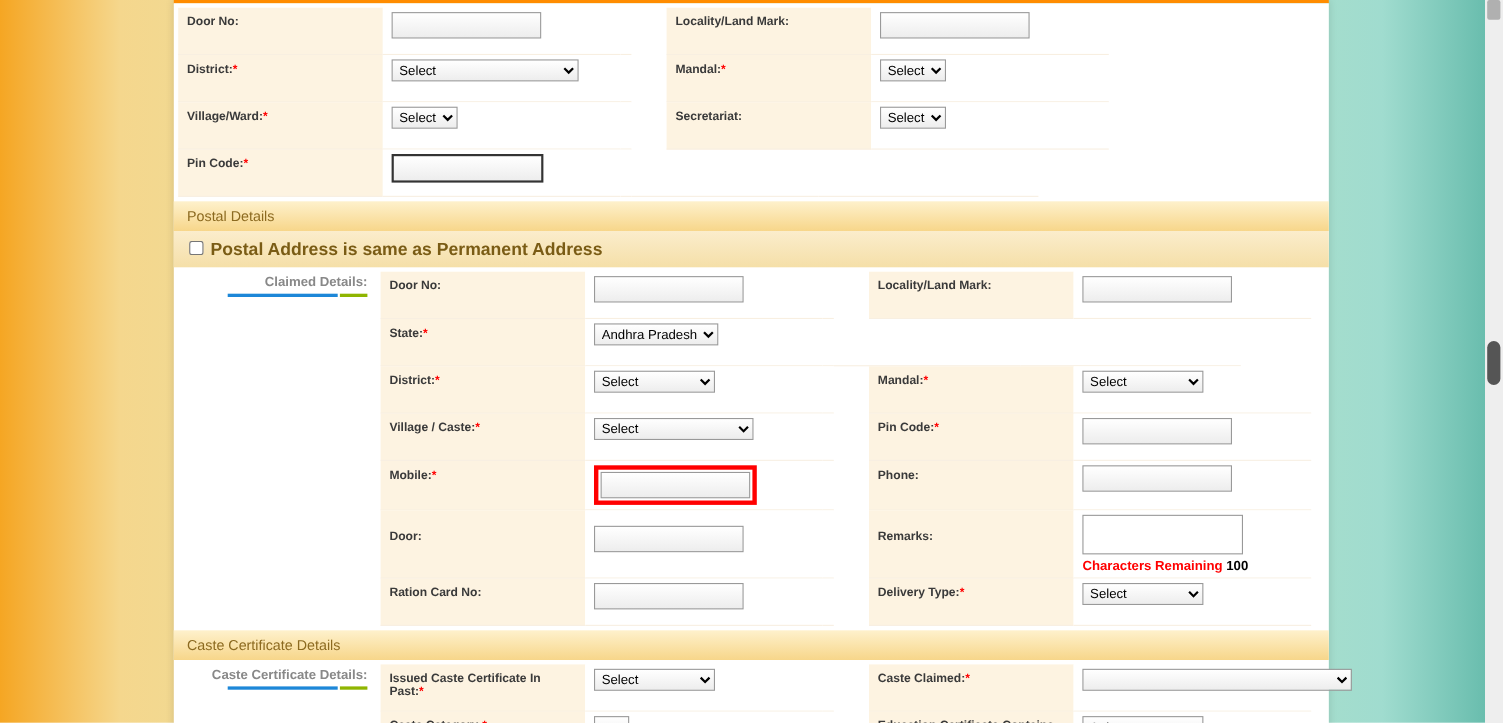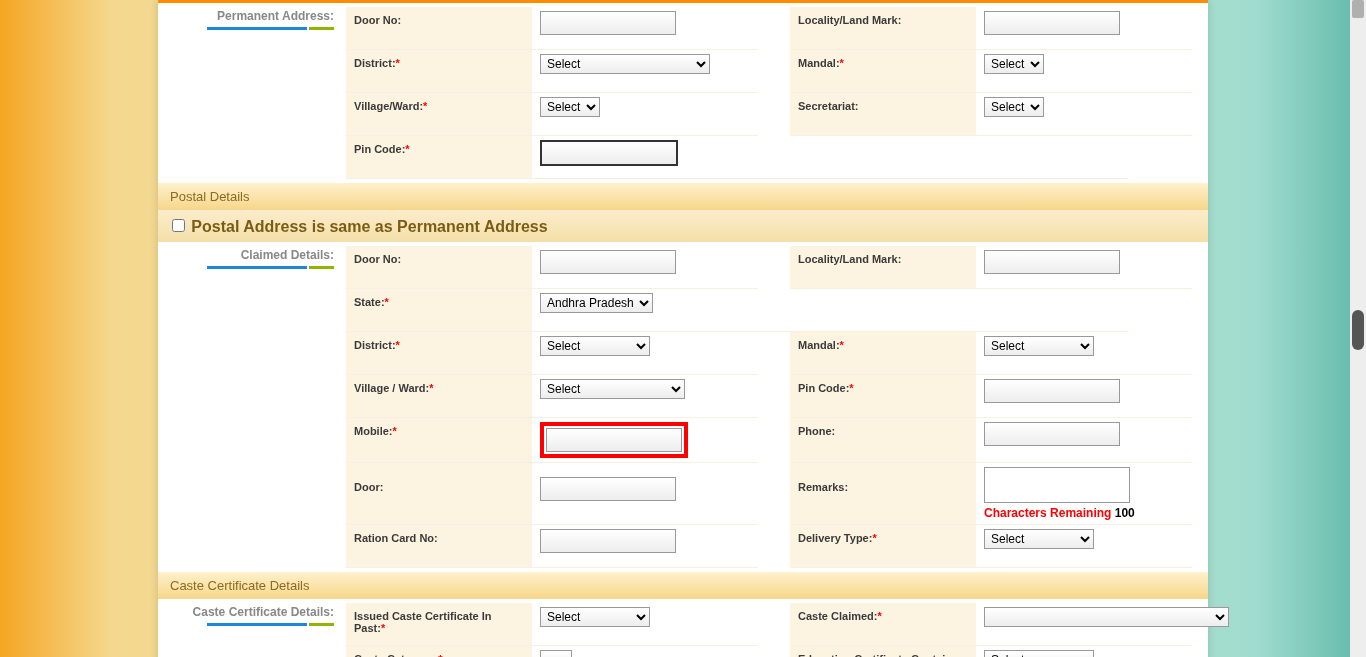--- a/index.html
+++ b/index.html
@@ -147,27 +147,20 @@
 <div class="scroll-edge">
   <div class="scroll-thumb"></div>
   <div class="scroll-thumb second"></div>
 </div>
 
 <div class="page-wrapper">
 <div class="orange-top"></div>
 <div class="form-container">
 
 <div class="section-body">
-  <div class="side-label-col">
-    <span class="side-label-text">Permanent Address:</span>
-    <div class="side-underline">
-            <span class="u1"></span>
-            <span class="u2"></span>
-          </div>
-  </div>
   <div class="fields-col">
     <div class="field-row-grid">
       <div class="field-cell label-cell">Door No:</div>
       <div class="field-cell input-cell"><input type="text" style=""></div>
       <div class="field-cell gap-cell"></div>
       <div class="field-cell label-cell r">Locality/Land Mark:</div>
       <div class="field-cell input-cell"><input type="text" style=""></div>
     </div>
     <div class="field-row-grid">
       <div class="field-cell label-cell"><span>District:</span><span class="req">*</span></div>
@@ -222,21 +215,21 @@
       <div class="field-cell" style="width:200px"></div>
     </div>
     <div class="field-row-grid">
       <div class="field-cell label-cell"><span>District:</span><span class="req">*</span></div>
       <div class="field-cell input-cell"><select class="med"><option>Select</option></select></div>
       <div class="field-cell gap-cell"></div>
       <div class="field-cell label-cell r"><span>Mandal:</span><span class="req">*</span></div>
       <div class="field-cell input-cell"><select class="med"><option>Select</option></select></div>
     </div>
     <div class="field-row-grid">
-      <div class="field-cell label-cell"><span>Village / Ward:</span><span class="req">*</span></div>
+      <div class="field-cell label-cell"><span>Village / Caste:</span><span class="req">*</span></div>
       <div class="field-cell input-cell"><select style="width:145px"><option>Select</option></select></div>
       <div class="field-cell gap-cell"></div>
       <div class="field-cell label-cell r"><span>Pin Code:</span><span class="req">*</span></div>
       <div class="field-cell input-cell"><input type="text" style=""></div>
     </div>
     <div class="field-row-grid">
       <div class="field-cell label-cell"><span>Mobile:</span><span class="req">*</span></div>
       <div class="field-cell input-cell"><span class="highlight-box"><input type="text" style=""></span></div>
       <div class="field-cell gap-cell"></div>
       <div class="field-cell label-cell r">Phone:</div>

